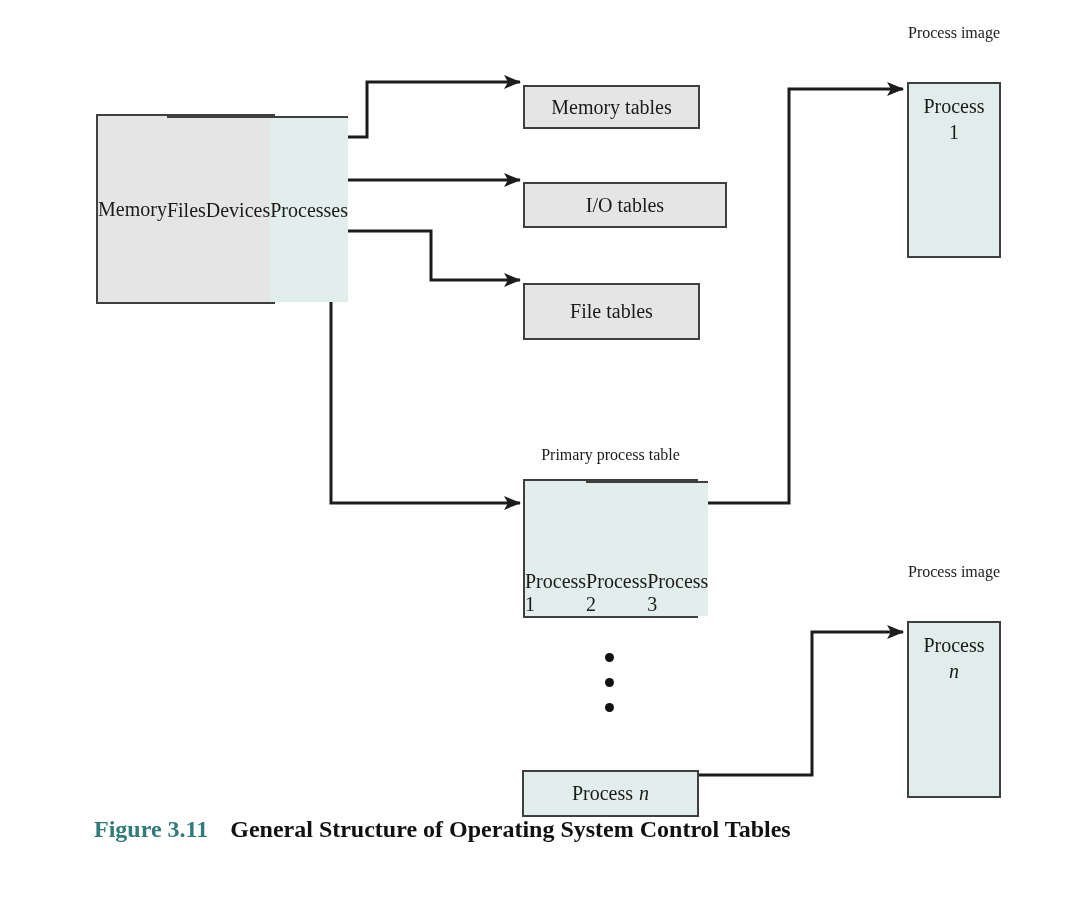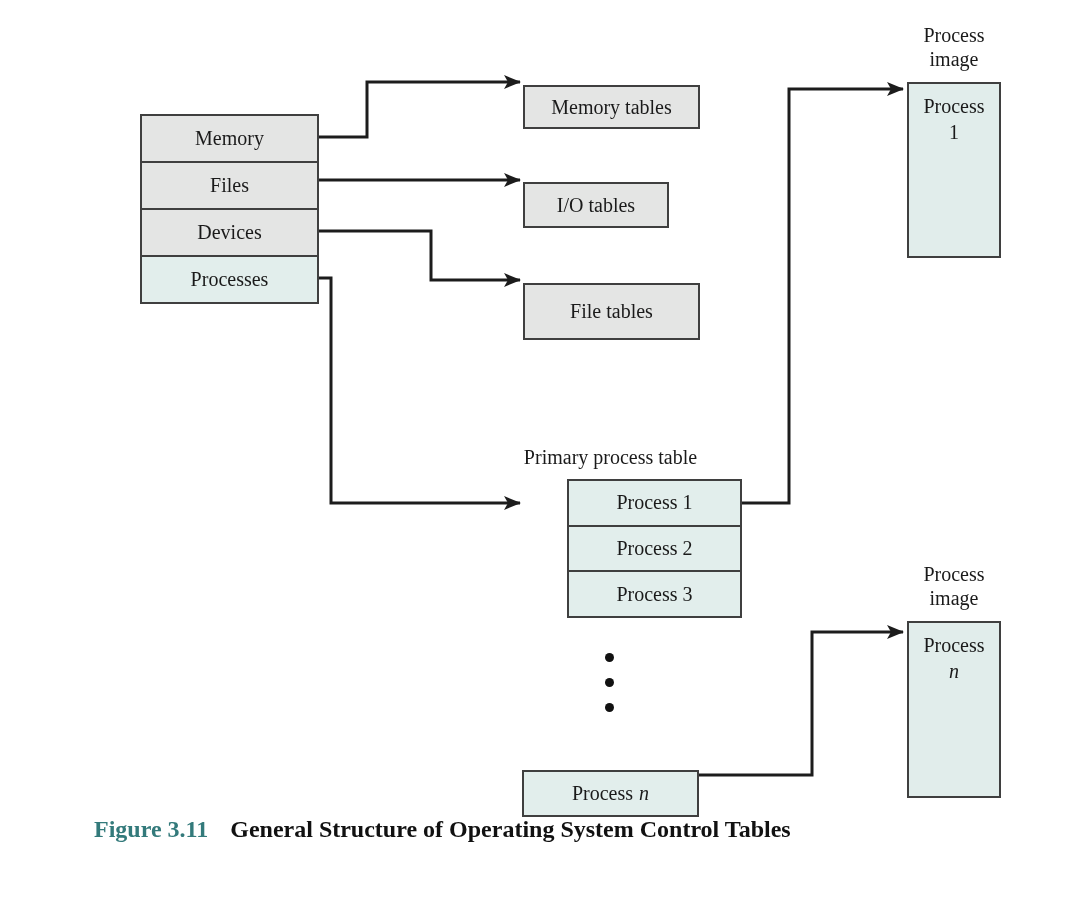--- a/index.html
+++ b/index.html
@@ -31,40 +31,39 @@
     margin-top: 25px;
   }
   .teal-fill { background: #e2eeec; }
 
   
   .vtable {
     position: absolute;
     border: 2px solid #3f3f3f;
     box-sizing: border-box;
     display: flex;
-    flex-direction: column;
-    margin-left: 44px;
+    flex-direction: row;
   }
   .vtable .row {
     flex: 1;
     display: flex;
     align-items: center;
     justify-content: center;
     font-size: 20px;
     background: #e4e5e4;
   }
   .vtable .row + .row { border-top: 2px solid #3f3f3f; }
   .vtable .row.teal-fill { background: #e2eeec; }
 
   
-  .vtable.primary .row { background: #e2eeec; }
+  .vtable.primary .row { background: #e2eeec; align-items: flex-end; }
 
   .diagram-label {
     position: absolute;
-    font-size: 20px;
+    font-size: 16px;
     text-align: center;
     line-height: 1.18;
     color: #1a1a1a;
     font-family: Liberation Serif, serif;
   }
 
   
   .image-box {
     position: absolute;
     border: 2px solid #3f3f3f;
@@ -137,21 +136,21 @@
       <span>Devices</span>
     </div>
     <div class="row teal-fill">
       <span>Processes</span>
     </div>
   </div>
 
   <div class="box" style="left:523px; top:60px; width:177px; height:44px;">
     <span>Memory tables</span>
   </div>
-  <div class="box" style="left:523px; top:157px; width:146px; height:46px;">
+  <div class="box" style="left:523px; top:157px; width:204px; height:46px;">
     <span>I/O tables</span>
   </div>
   <div class="box" style="left:523px; top:258px; width:177px; height:57px;">
     <span>File tables</span>
   </div>
 
   <div class="diagram-label" style="left:493px; top:446px; width:235px;">Primary process table</div>
 
   <div class="vtable primary" style="left:523px; top:479px; width:175px; height:139px;">
     <div class="row">

